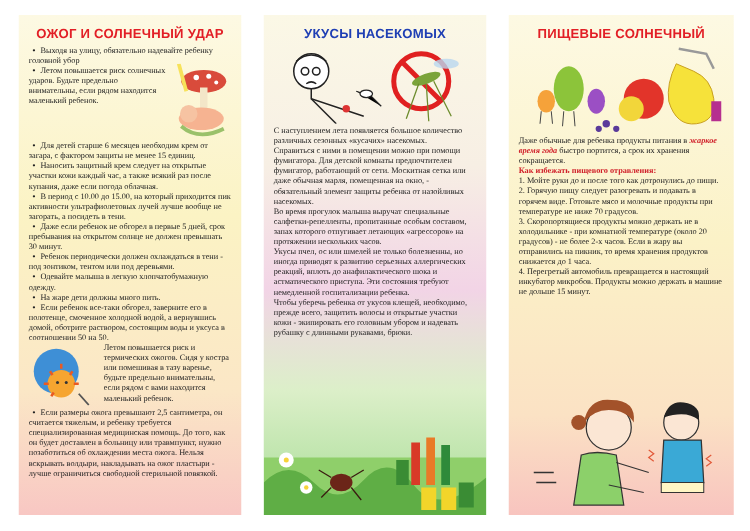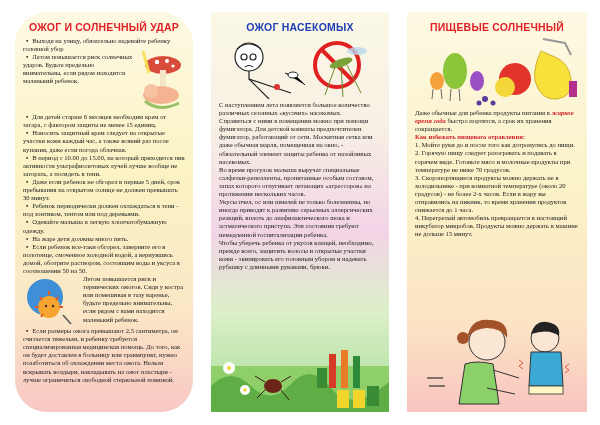--- a/index.html
+++ b/index.html
@@ -5,21 +5,21 @@
   html, body { margin: 0; padding: 0; }
   body {
     width: 600px; height: 425px; background: #ffffff; position: relative; overflow: hidden;
     font-family: "Liberation Serif", serif; color: #222;
   }
   .panel {
     position: absolute; top: 12px; height: 400px; box-sizing: border-box;
     overflow: hidden; padding: 6px 8px;
   }
   #p1 { left: 15px; width: 178px;
-    background: linear-gradient(180deg, #fdf9e3 0%, #fbf3c4 40%, #fbe7c6 75%, #f8c7c3 100%); border-radius: 32px; }
+    background: linear-gradient(180deg, #fdf9e3 0%, #fbf3c4 40%, #fbe7c6 75%, #f8c7c3 100%); }
   #p2 { left: 211px; width: 178px;
     background: linear-gradient(180deg, #fbf8e6 0%, #f7efe4 30%, #f2d4e6 55%, #dcefc9 75%, #a7dd96 100%); }
   #p3 { left: 407px; width: 180px;
     background: linear-gradient(180deg, #fdf9e3 0%, #fbf2c7 45%, #fbe2c4 80%, #f8c4bf 100%); }
   .title {
     font-family: "Liberation Sans", sans-serif; font-weight: bold; text-align: center;
     font-size: 10.5px; margin: 3px 0 4px 0; letter-spacing: 0.2px;
   }
   .t-red { color: #e21f26; }
   .t-blue { color: #1f3fb4; }
@@ -80,21 +80,21 @@
         <line x1="40" y1="38" x2="48" y2="47" stroke="#555" stroke-width="1.5"></line>
       </svg>
     </div>
     <p style="margin-left:0;">Летом повышается риск и термических ожогов. Сидя у костра или помешивая в тазу варенье, будьте предельно внимательны, если рядом с вами находится маленький ребенок.</p>
     <div class="clear"></div>
     <p class="bullet">Если размеры ожога превышают 2,5 сантиметра, он считается тяжелым, и ребенку требуется специализированная медицинская помощь. До того, как он будет доставлен в больницу или травмпункт, нужно позаботиться об охлаждении места ожога. Нельзя вскрывать волдыри, накладывать на ожог пластыри  - лучше ограничиться свободной стерильной повязкой.</p>
   </div>
 </div>
 
 <div id="p2" class="panel">
-  <div class="title t-blue">ОЖОГ НАСЕКОМЫХ</div>
+  <div class="title t-blue">УКУСЫ НАСЕКОМЫХ</div>
   <div class="img" style="height:62px;">
     <svg width="162" height="62" viewBox="0 0 162 62">
       <g fill="none" stroke="#222" stroke-width="1.2">
         <circle cx="30" cy="20" r="14" fill="#fff"></circle>
         <path d="M18 12 Q30 2 42 12"></path>
         <circle cx="25" cy="20" r="3" fill="#fff"></circle>
           <circle cx="34" cy="20" r="3" fill="#fff"></circle>
         <path d="M26 30 Q30 27 34 30"></path>
         <path d="M30 34 L30 42 L60 52 L72 56"></path>
         <path d="M30 42 L50 62"></path>

